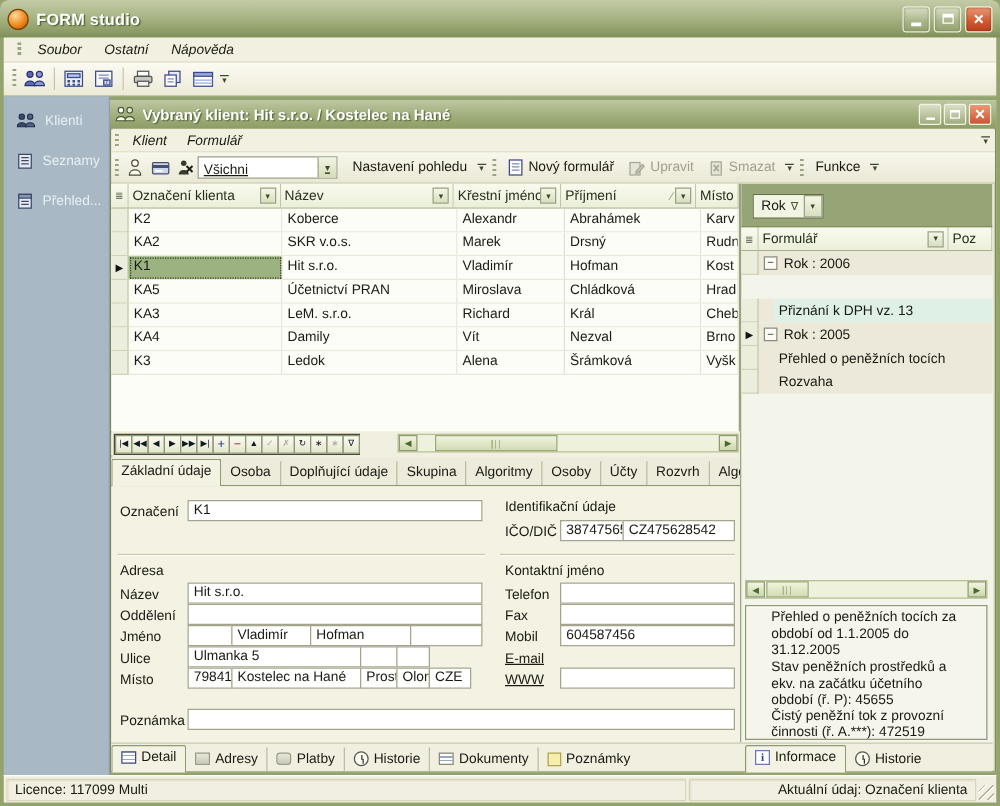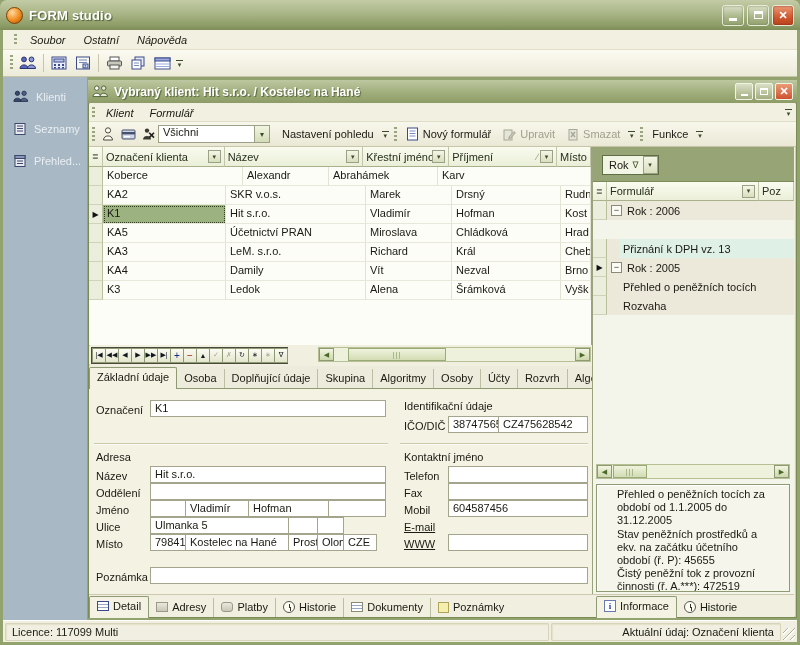--- a/index.html
+++ b/index.html
@@ -52,21 +52,21 @@
     background:linear-gradient(180deg,#bdc7a1 0%,#a3b07f 50%,#8d9c66 100%);
     display:flex; align-items:center; padding:0 4px; }
   .child-title .t { color:#fff; font-weight:bold; font-size:12px; margin-left:5px; text-shadow:1px 1px 1px #55653a; }
   .cbtn { width:18px; height:17px; border-radius:2px; border:1px solid #f0f4e4;
     background:linear-gradient(180deg,#d9dfc6,#a2ad80); color:#fff; font-size:9px;
     display:flex; align-items:center; justify-content:center; }
   .cbtn.close { background:linear-gradient(180deg,#ea9a76,#cf5230); font-weight:bold; font-size:11px; }
   .child-menu { left:89px; top:104px; width:707px; height:18px; background:#f2f0e1; display:flex; align-items:center; border-bottom:1px solid #e0ddc6; }
   .child-tools { left:89px; top:122px; width:707px; height:25px; background:linear-gradient(180deg,#f8f7ec,#eae8d5);
     border-bottom:1px solid #c9c5a9; display:flex; align-items:center; }
-  .combo { width:112px; height:18px; background:#fff; border:1px solid #9aa184; display:flex; align-items:flex-start; }
+  .combo { width:112px; height:18px; background:#fff; border:1px solid #9aa184; display:flex; align-items:flex-end;text-decoration:underline; }
   .combo .v { flex:1; padding-left:4px; }
   .drop { width:15px; height:100%; background:linear-gradient(180deg,#f2f5e2,#d4dcb8); border-left:1px solid #9aa184;
     display:flex; align-items:center; justify-content:center; font-size:8px; color:#3a4a2a; }
   .txtbtn { height:20px; display:flex; align-items:center; gap:4px; padding:0 5px; border:1px solid transparent; border-radius:2px; }
   .txtbtn.disabled { color:#a0a08c; }
 
   
   .grid { left:89px; top:147px; width:503px; height:198px; background:#fdfdf8; border-right:1px solid #9aa37e; overflow:hidden; }
   .ghead { position:absolute; top:0; left:0; right:0; height:20px; display:flex; }
   .hcell { background:linear-gradient(180deg,#f9fbEF,#eaefd8); border-right:1px solid #c2c6a8; border-bottom:1px solid #a8b18c;
@@ -369,20 +369,21 @@
         <span style="color:#8a9a6e;font-size:9px;margin-right:2px">∕</span>
         <span class="hdrop">▾</span>
       </div>
       <div class="hcell" style="flex:1">
         <span class="lbl">Místo</span>
       </div>
     </div>
 
     <div class="trow" style="top:20px">
       <div class="sel"></div>
+      <div class="cell" style="width:123px">K2</div>
       <div class="cell" style="width:140px">Koberce</div>
       <div class="cell" style="width:86px">Alexandr</div>
       <div class="cell" style="width:109px">Abrahámek</div>
       <div class="cell" style="flex:1">Karv</div>
     </div>
     <div class="trow" style="top:39px">
       <div class="sel"></div>
       <div class="cell" style="width:123px">KA2</div>
       <div class="cell" style="width:140px">SKR v.o.s.</div>
       <div class="cell" style="width:86px">Marek</div>

